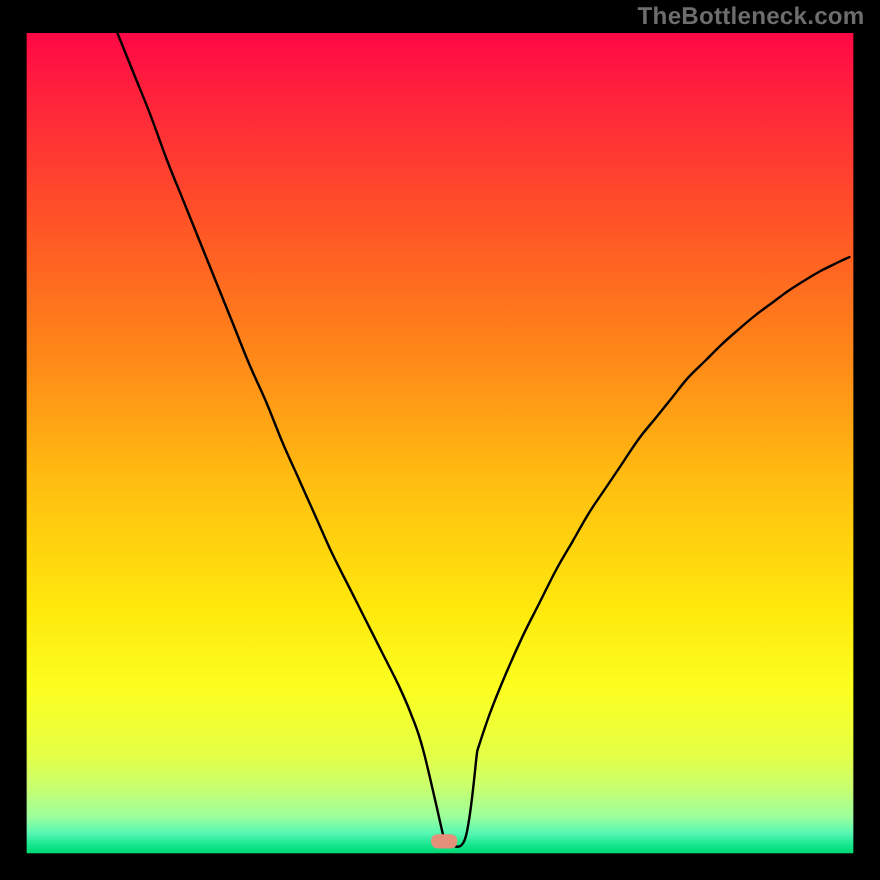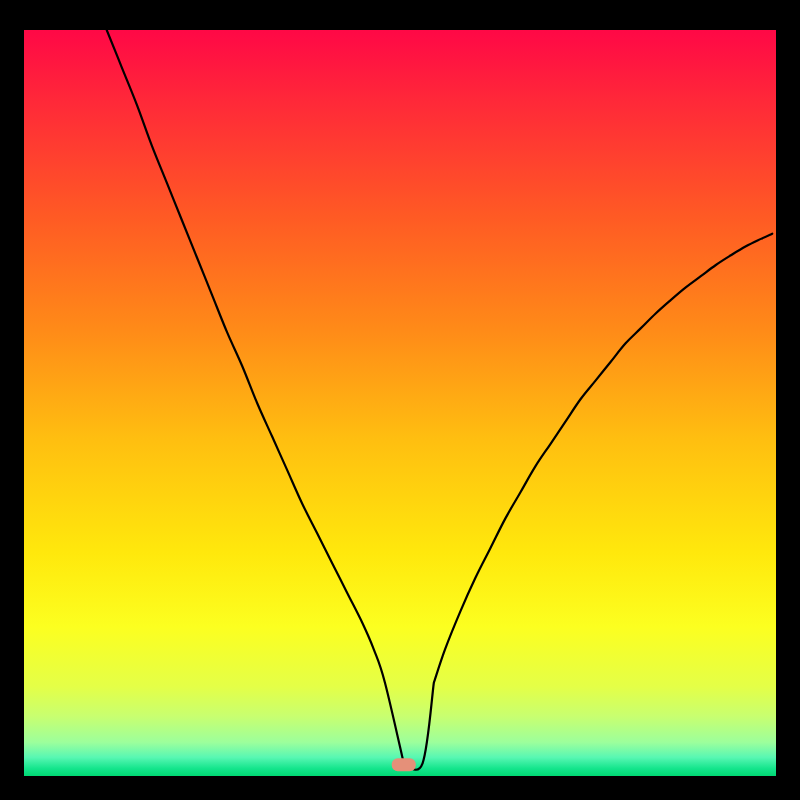--- a/index.html
+++ b/index.html
@@ -32,20 +32,21 @@
     left: 24px;
     top: 30px;
     width: 752px;
     height: 746px;
   }
 </style>
 </head>
 <body>
 
 <div class="container">
+  <div class="watermark">TheBottleneck.com</div>
 
   <svg class="plot" viewBox="0 0 752 746" preserveAspectRatio="none">
     <defs>
       <linearGradient id="bg-grad" x1="0" y1="0" x2="0" y2="1">
       <stop offset="0%" stop-color="#ff0846"></stop>
           <stop offset="10%" stop-color="#ff2a38"></stop>
           <stop offset="25%" stop-color="#ff5a24"></stop>
           <stop offset="40%" stop-color="#ff8a18"></stop>
           <stop offset="55.00000000000001%" stop-color="#ffbf10"></stop>
           <stop offset="70%" stop-color="#ffe80c"></stop>

